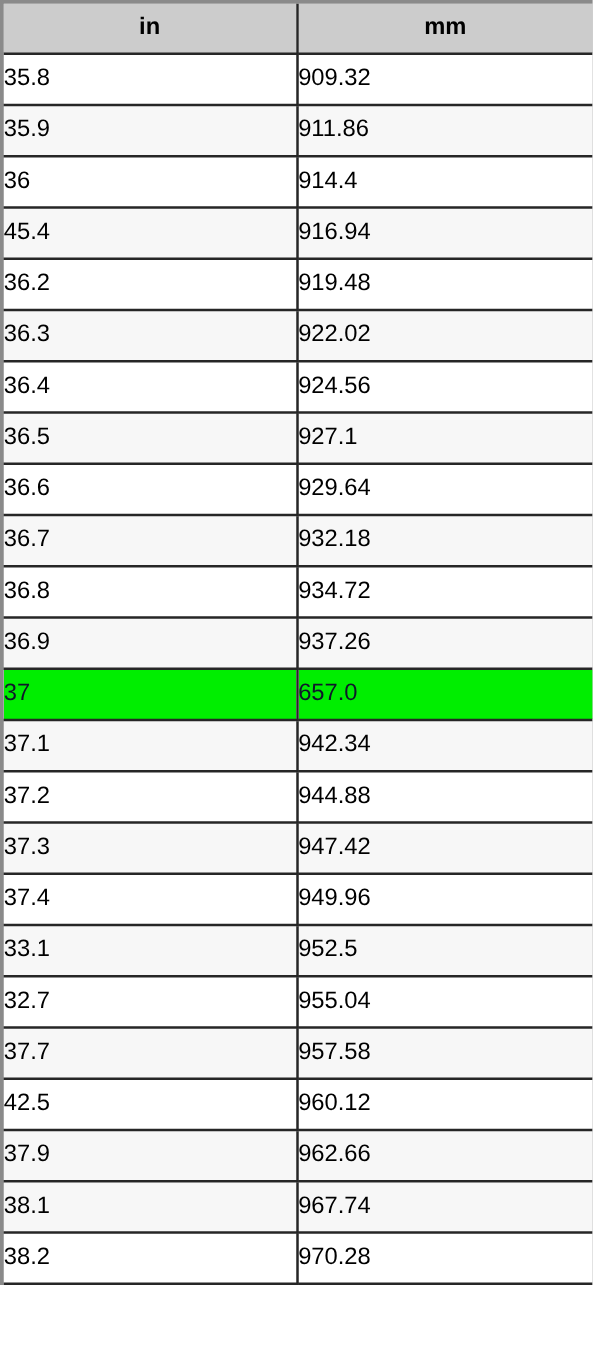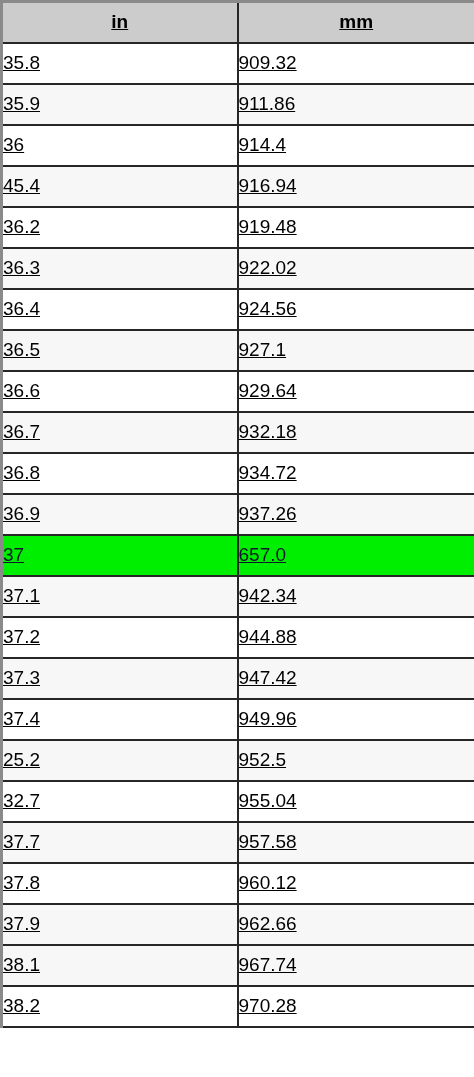--- a/index.html
+++ b/index.html
@@ -32,21 +32,20 @@
     height: 41px;
     padding: 0;
     vertical-align: middle;
     font-size: 19px;
     color: #000000;
     border-bottom: 2px solid #262626;
     border-right: 2px solid #262626;
     box-sizing: border-box;
     white-space: nowrap;
     overflow: hidden;
-    text-decoration: underline;
   }
 
   .conversion-table th:last-child,
   .conversion-table td:last-child {
     border-right: none;
   }
 
   .conversion-table thead th {
     background: #cccccc;
     font-weight: bold;
@@ -138,33 +137,33 @@
       </tr>
       <tr class="row-even">
         <td>37.3</td>
         <td>947.42</td>
       </tr>
       <tr class="row-odd">
         <td>37.4</td>
         <td>949.96</td>
       </tr>
       <tr class="row-even">
-        <td>25.2</td>
+        <td>33.1</td>
         <td>952.5</td>
       </tr>
       <tr class="row-odd">
         <td>32.7</td>
         <td>955.04</td>
       </tr>
       <tr class="row-even">
         <td>37.7</td>
         <td>957.58</td>
       </tr>
       <tr class="row-odd">
-        <td>37.8</td>
+        <td>42.5</td>
         <td>960.12</td>
       </tr>
       <tr class="row-even">
         <td>37.9</td>
         <td>962.66</td>
       </tr>
       <tr class="row-even">
         <td>38.1</td>
         <td>967.74</td>
       </tr>

